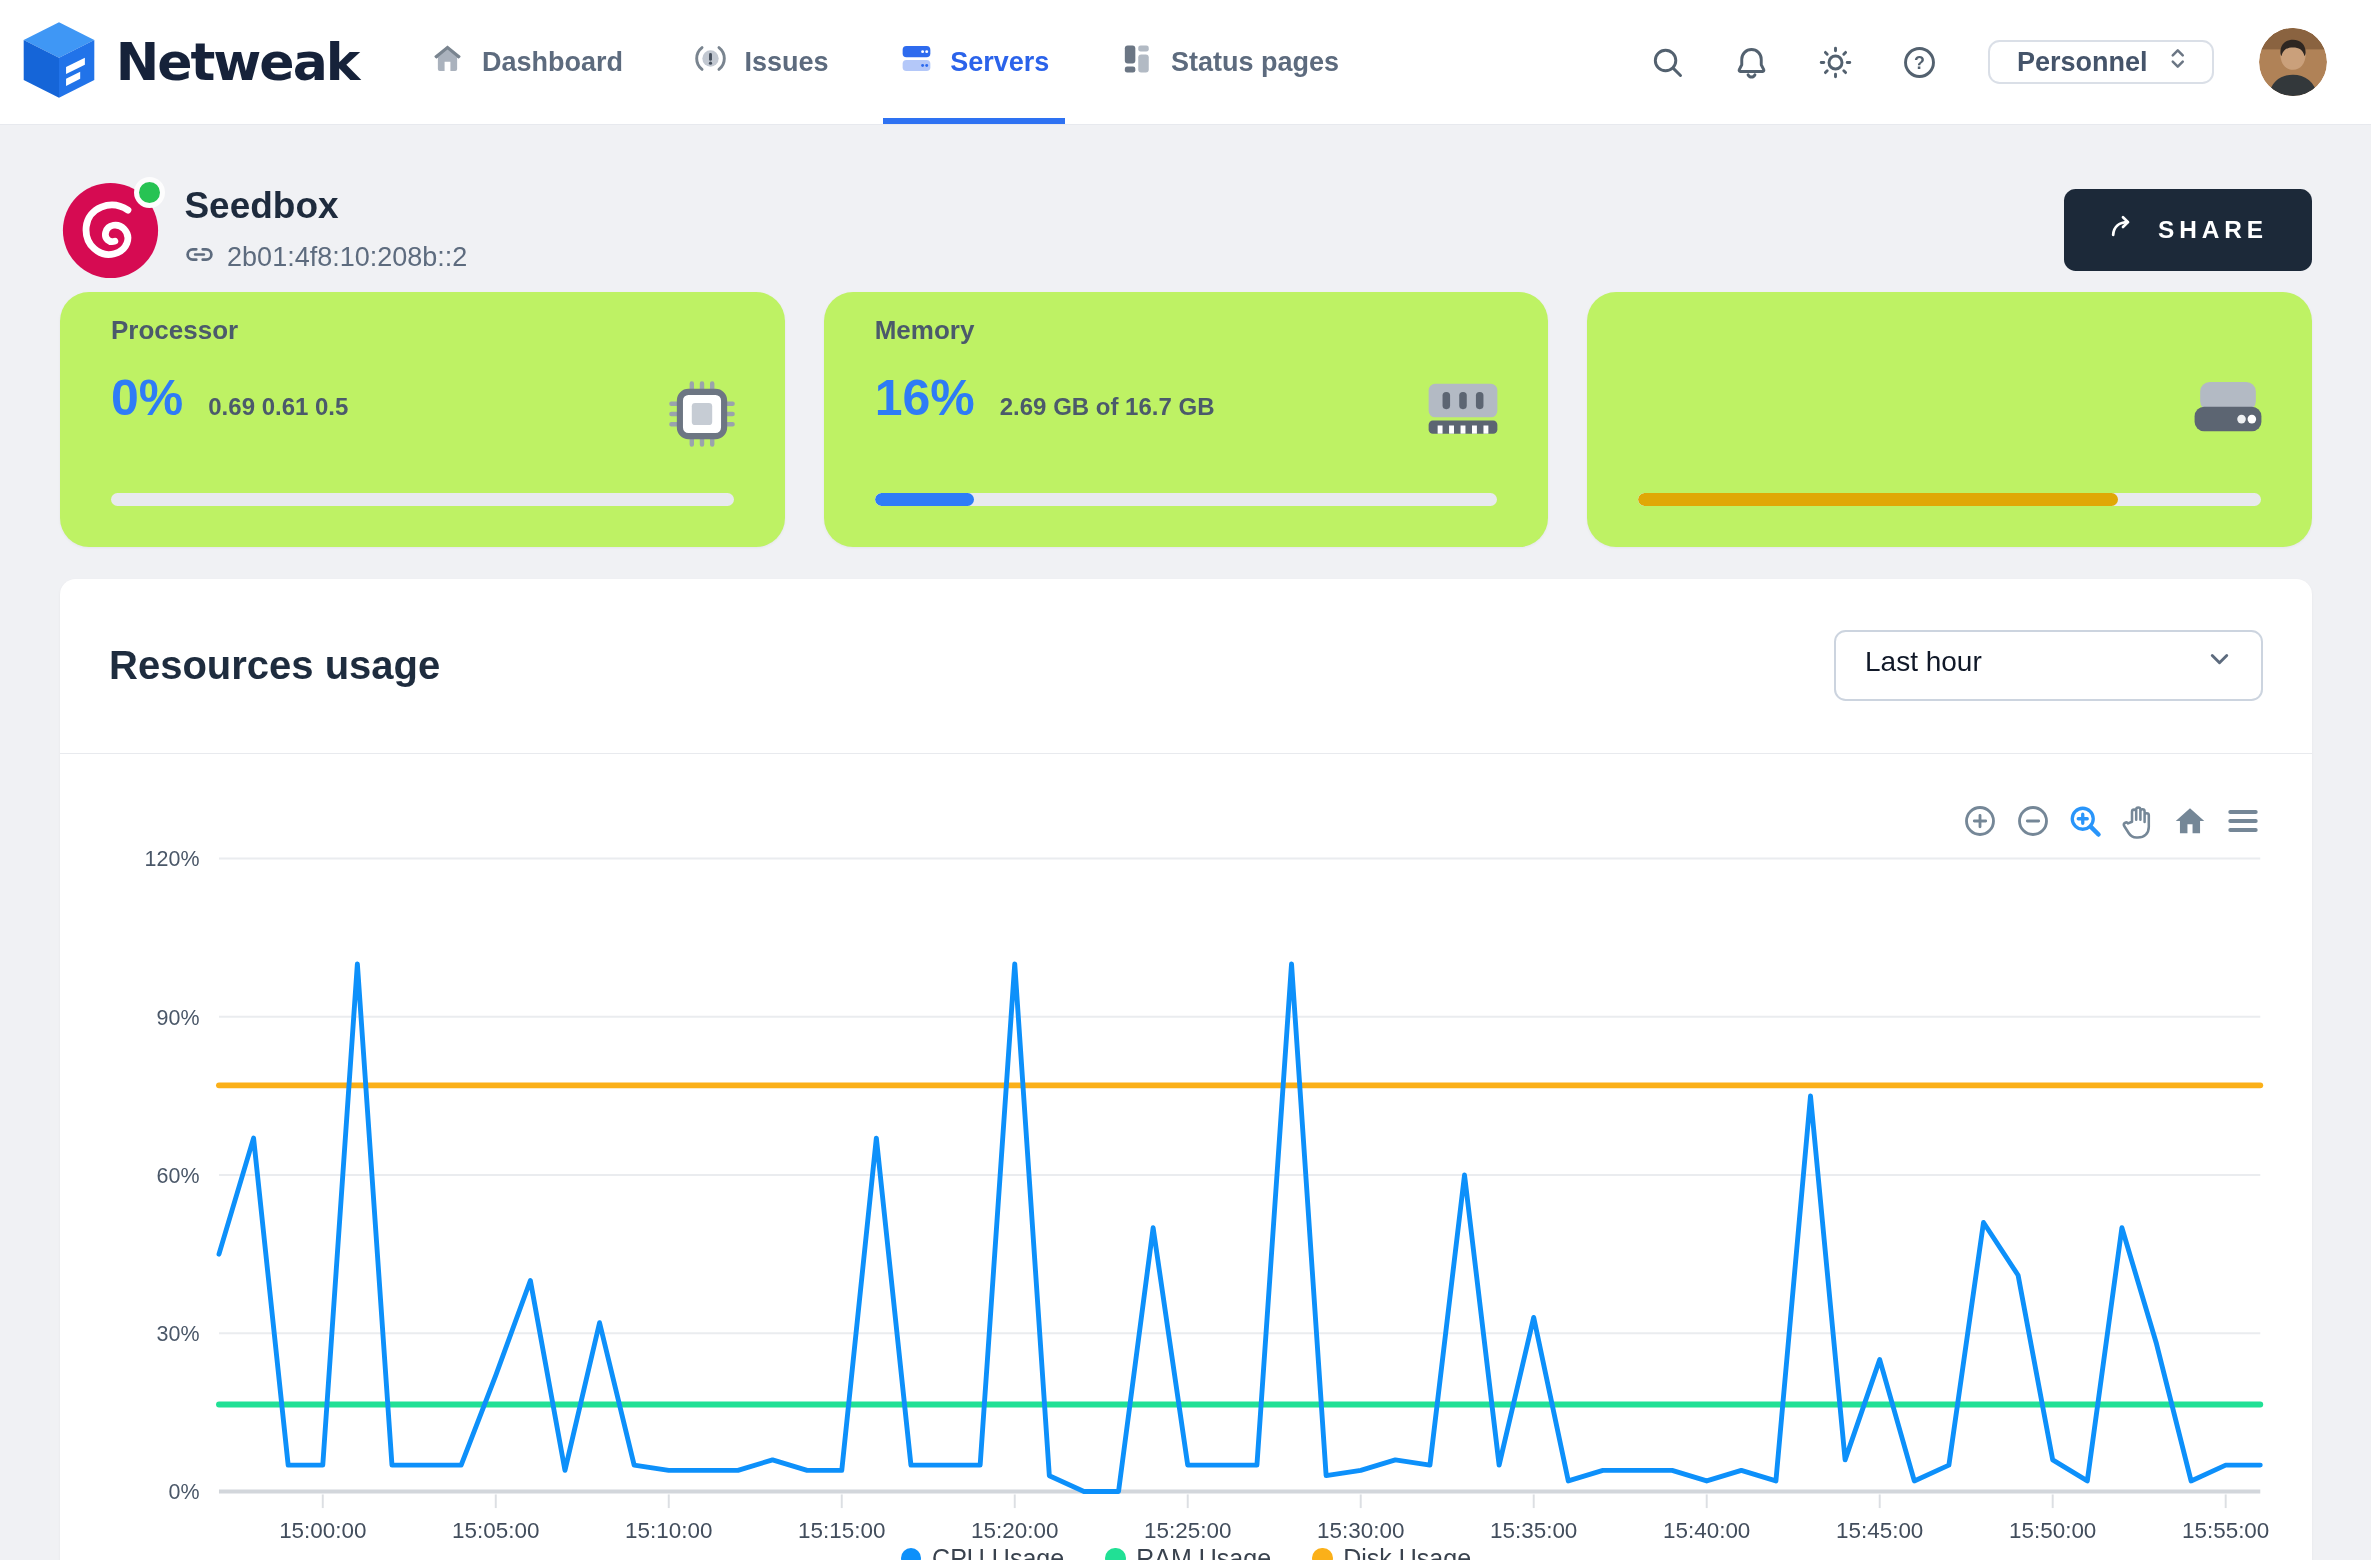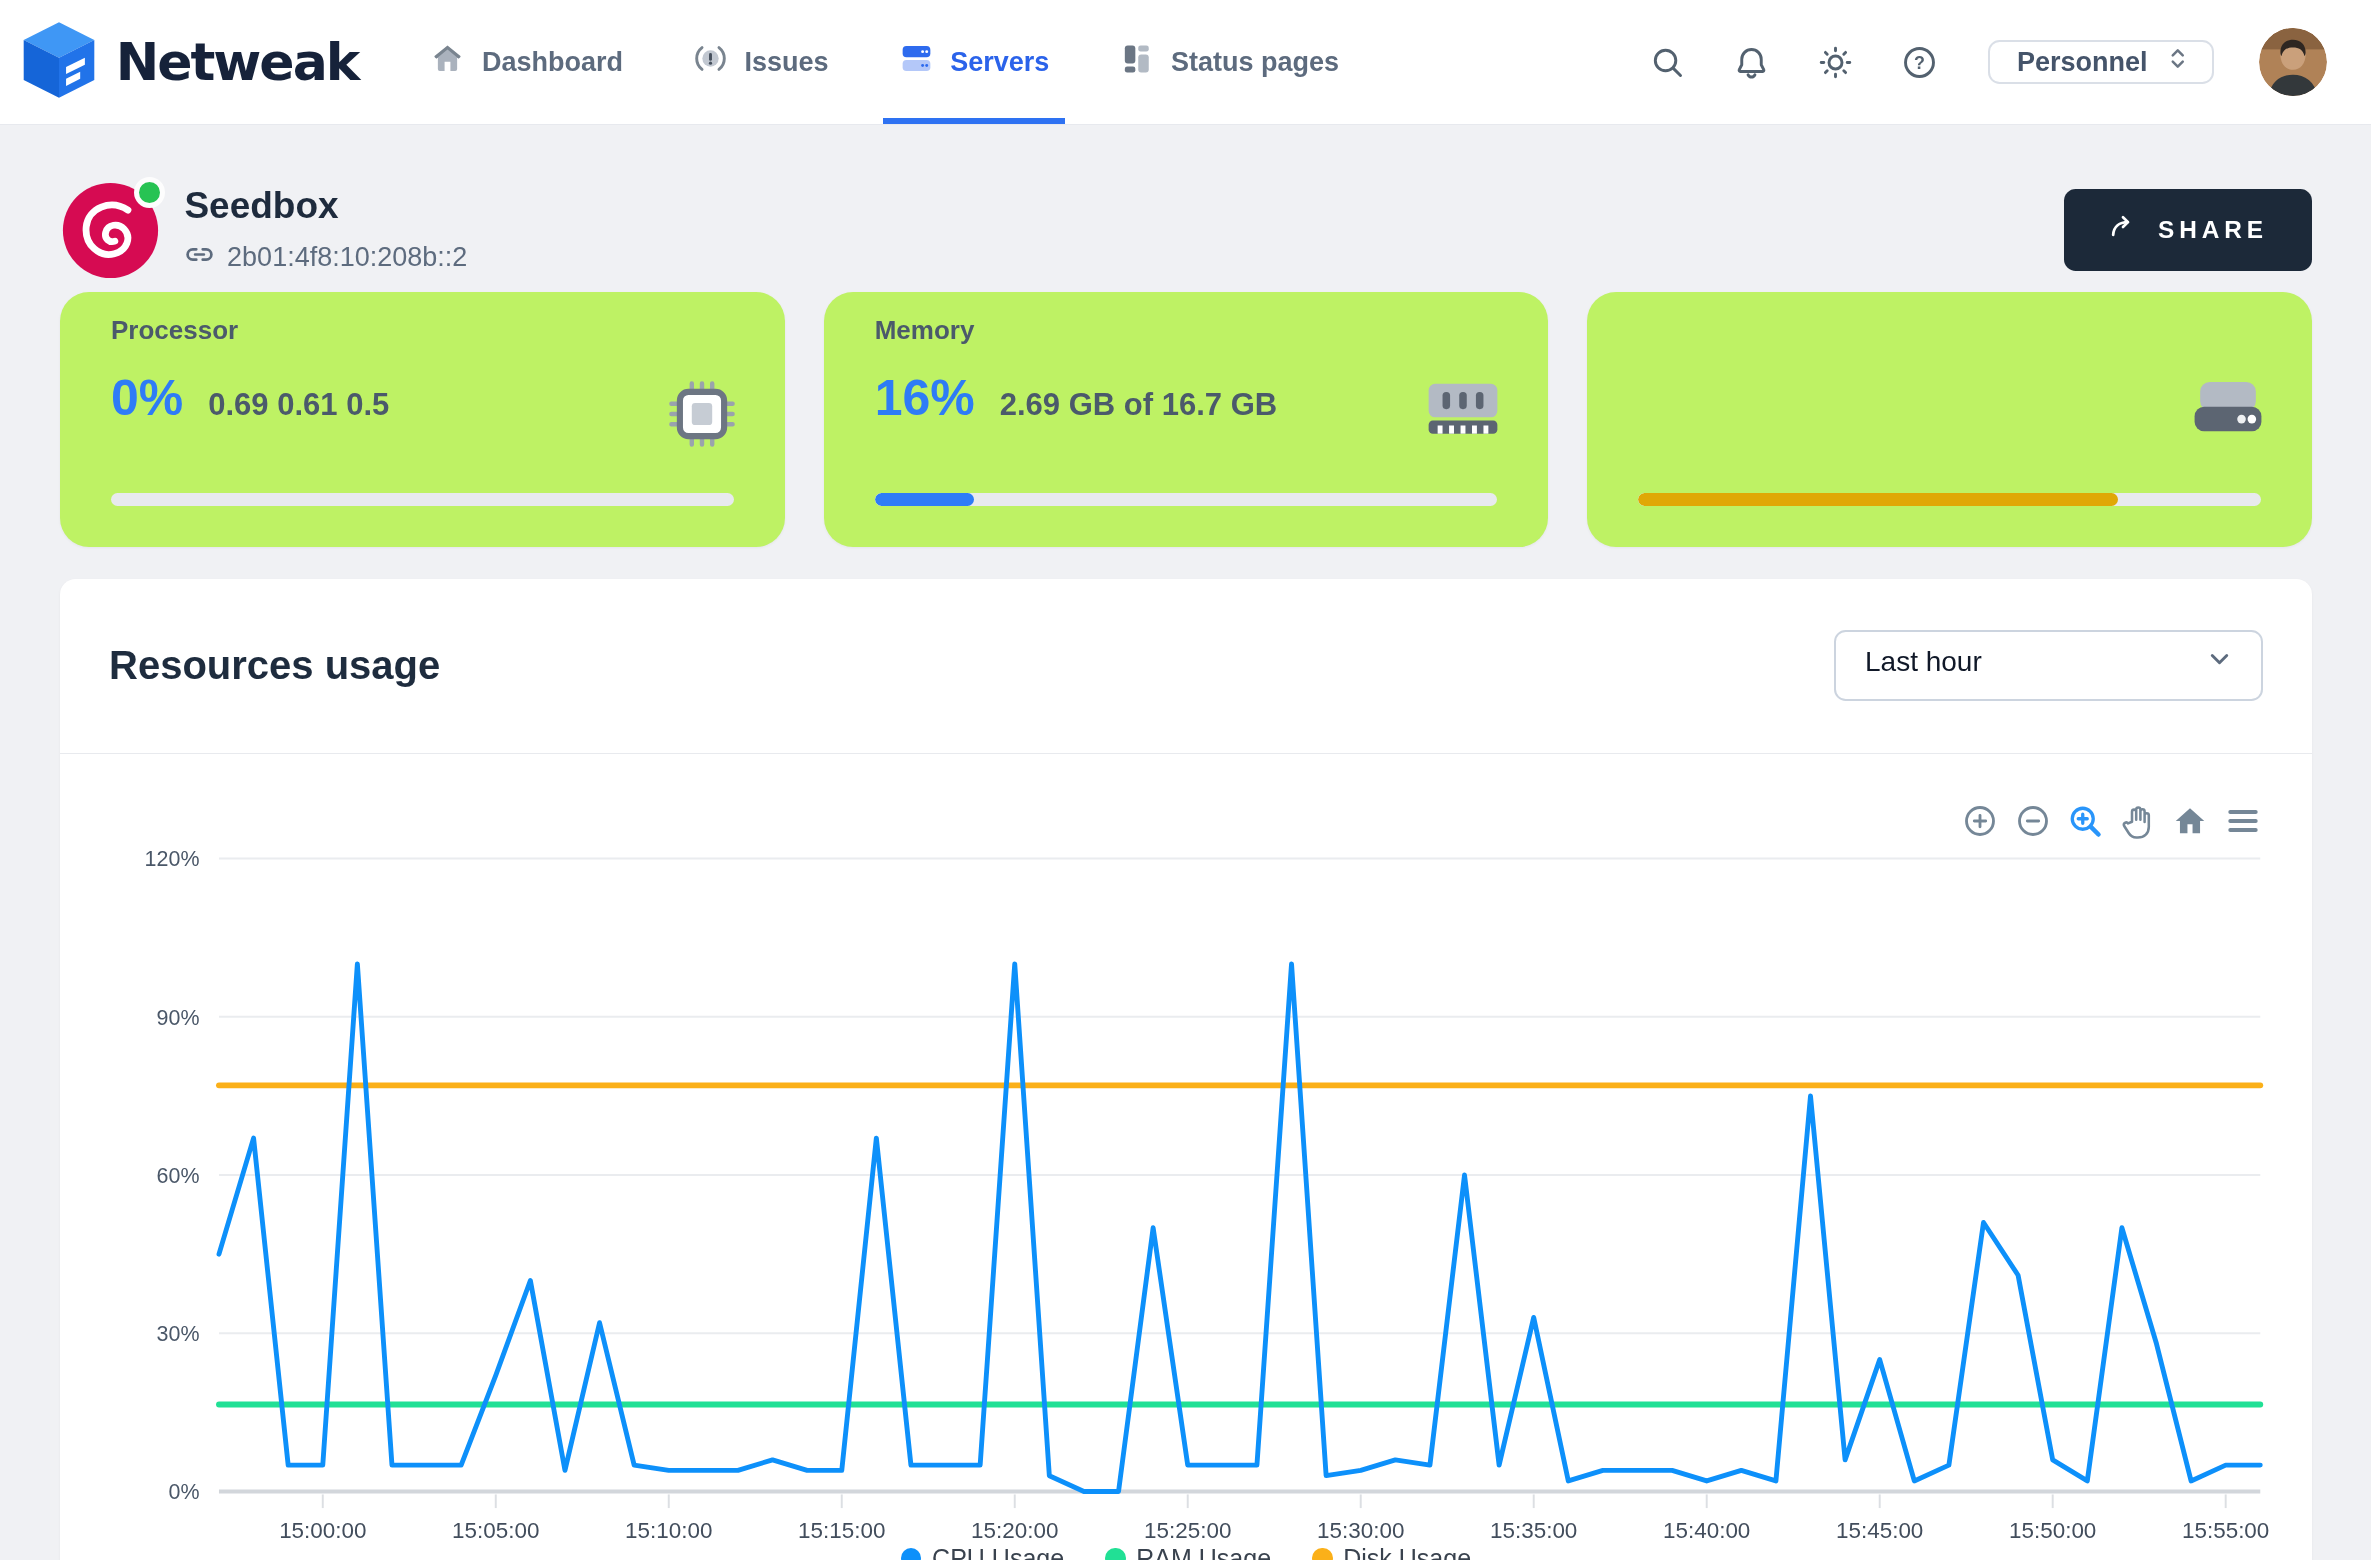--- a/index.html
+++ b/index.html
@@ -40,21 +40,21 @@
                align-items:center; gap:19.5px; font-family:inherit; font-size:24.4px;
                font-weight:bold; letter-spacing:4.9px; cursor:pointer; }
 
   
   .cards { display:flex; gap:39px; margin-top:11.7px; }
   .card { flex:1; background:#bef264; border-radius:29px; height:255px; padding:23px 51px;
           position:relative; box-shadow:0 1px 2.9px rgba(16,24,40,.05); }
   .card-title { font-size:26px; font-weight:bold; color:#4b5a6b; }
   .card-value-row { margin-top:23.4px; display:flex; align-items:baseline; gap:25px; }
   .card-percent { font-size:50px; font-weight:bold; color:#2e7cf6; }
-  .card-detail { font-size:31px; font-weight:bold; color:#4b5a6b; }
+  .card-detail { font-size:24px; font-weight:bold; color:#4b5a6b; }
   .card-icon { position:absolute; right:49px; top:88px; }
   .progress { position:absolute; left:51px; right:51px; bottom:41px; height:12.7px;
               border-radius:97px; background:#e8eaee; overflow:hidden; }
   .progress-fill { height:100%; border-radius:97px; }
 
   
   .resources-card { margin-top:32px; background:#fff; border-radius:15.6px; height:1016px;
                     position:relative; box-shadow:0 1px 2.9px rgba(16,24,40,.05); }
   .resources-head { height:174px; display:flex; align-items:center;
                     justify-content:space-between; padding:0 49px; }

